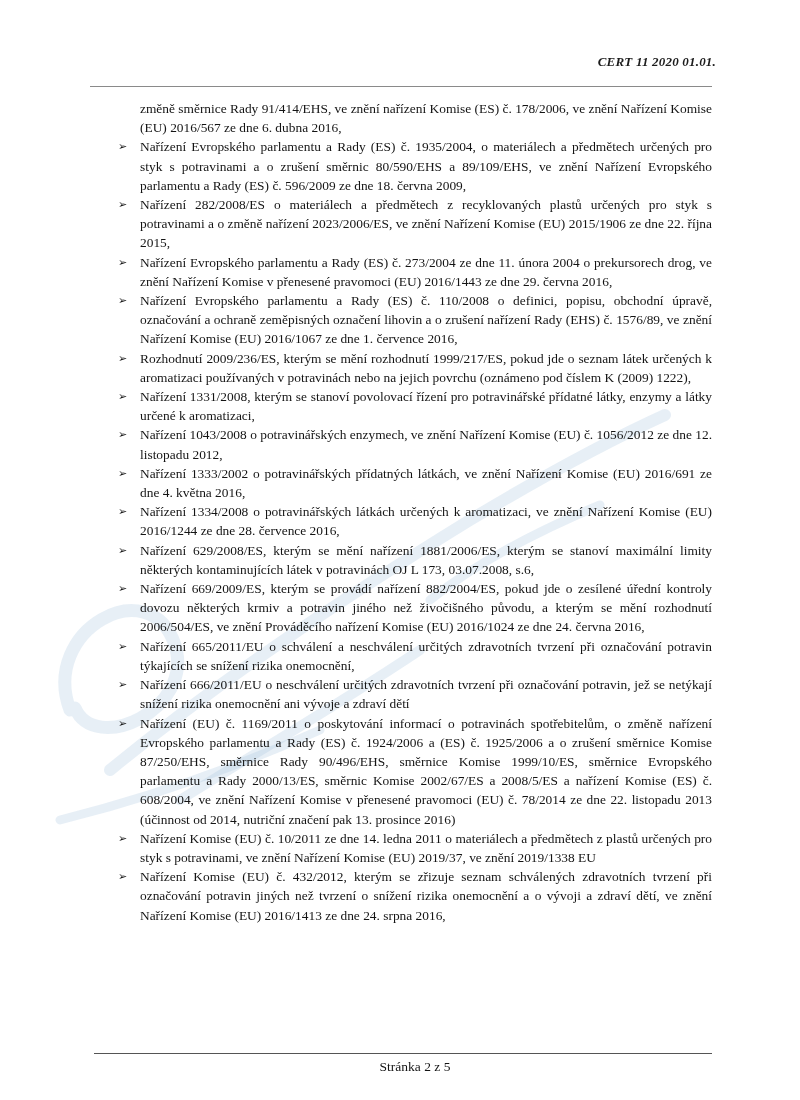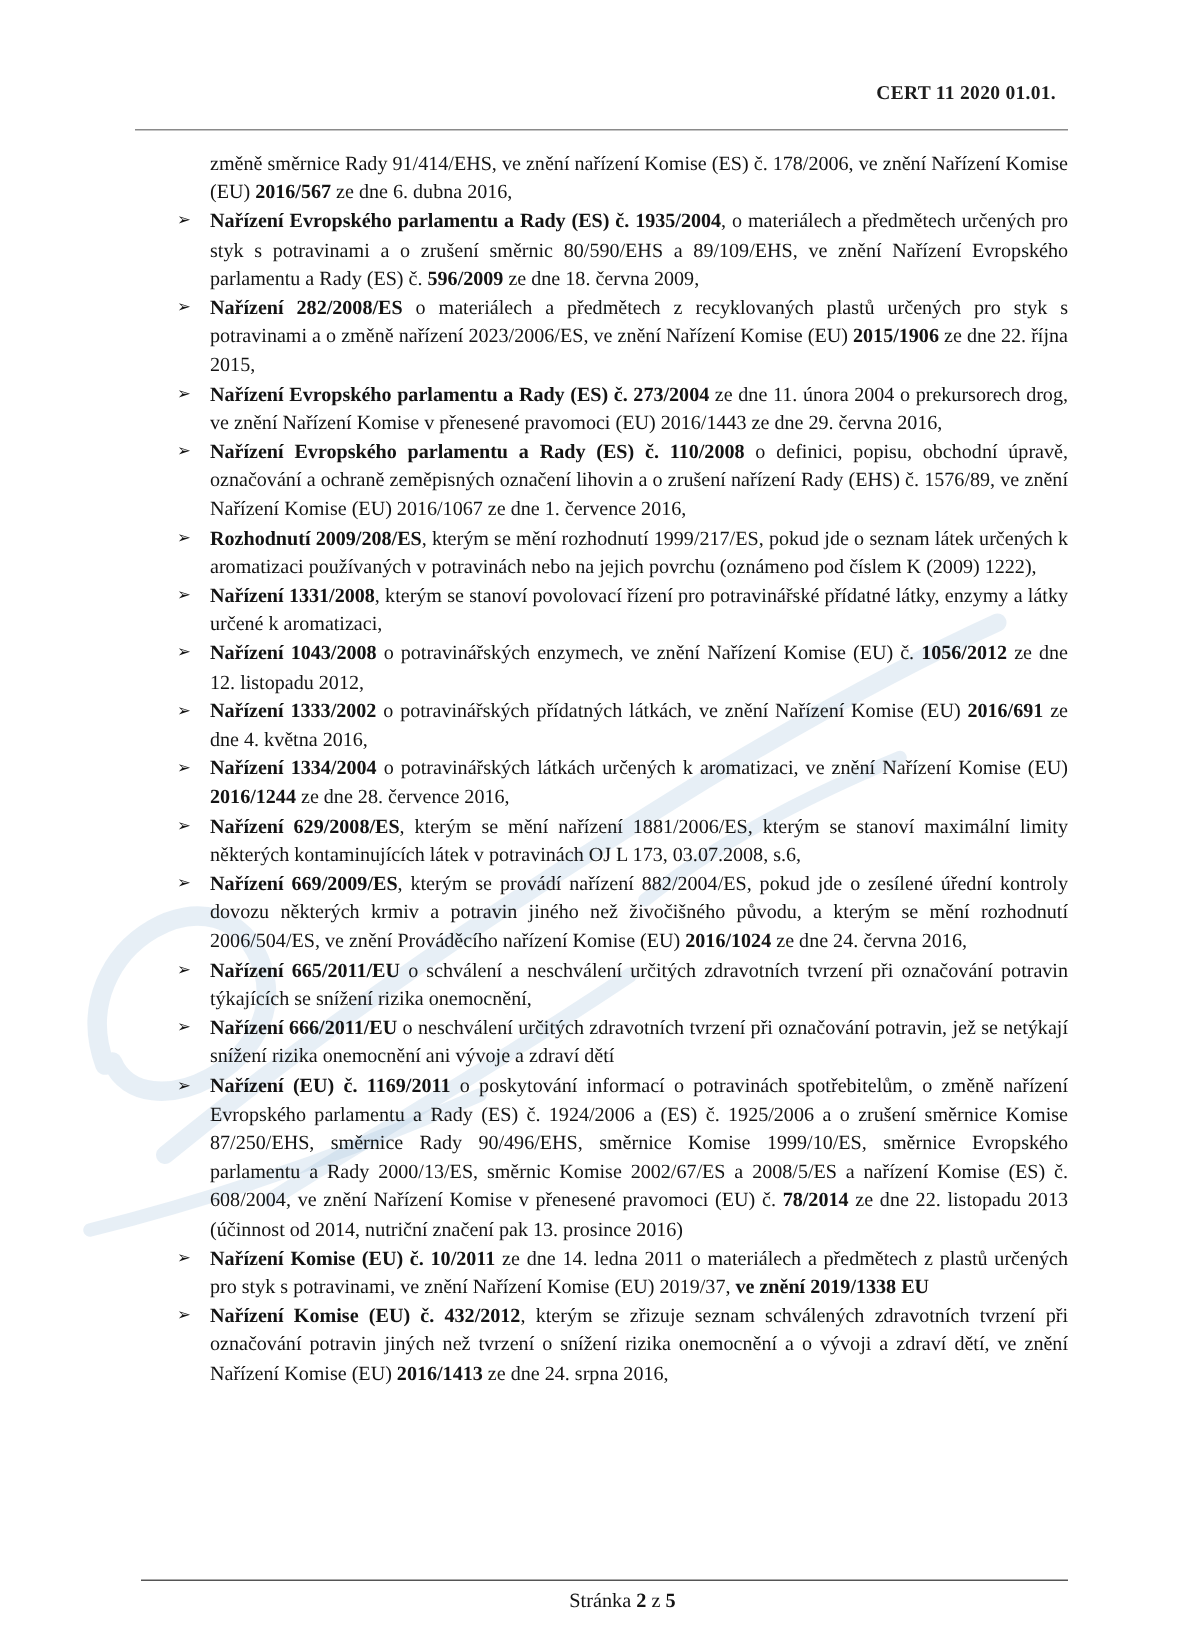--- a/index.html
+++ b/index.html
@@ -12,22 +12,23 @@
     height: 1100px;
     background: #ffffff;
     overflow: hidden;
     font-family: "Liberation Serif", serif;
     color: #141414;
   }
 
   .doc-code {
     position: absolute;
     top: 54px;
-    right: 96px;
+    right: 84px;
     font-size: 13px;
+    font-style: italic;
     font-weight: 700;
     letter-spacing: 0.2px;
     color: #1c1c1c;
   }
 
   .header-rule {
     position: absolute;
     top: 86px;
     left: 90px;
     width: 622px;
@@ -61,21 +62,21 @@
   .bullet {
     flex: 0 0 22px;
     font-family: "DejaVu Sans", sans-serif;
     font-size: 11px;
     line-height: 19.2px;
     color: #141414;
   }
 
   .itext { flex: 1; }
 
-  .b { font-weight: 700; }
+  .b { font-weight: 400; }
 
   .footer-rule {
     position: absolute;
     left: 94px;
     top: 1053px;
     width: 618px;
     height: 1px;
     background: #555;
   }
 
@@ -121,37 +122,37 @@
         <div class="item">
           <span class="bullet">➢</span>
           <div class="itext"><span class="b">Nařízení Evropského parlamentu a Rady (ES) č. 273/2004</span><span> ze dne 11. února 2004 o prekursorech drog, ve znění Nařízení Komise v přenesené pravomoci (EU) 2016/1443 ze dne 29. června 2016,</span></div>
         </div>
         <div class="item">
           <span class="bullet">➢</span>
           <div class="itext"><span class="b">Nařízení Evropského parlamentu a Rady (ES) č. 110/2008</span><span> o definici, popisu, obchodní úpravě, označování a ochraně zeměpisných označení lihovin a o zrušení nařízení Rady (EHS) č. 1576/89, ve znění Nařízení Komise (EU) 2016/1067 ze dne 1. července 2016,</span></div>
         </div>
         <div class="item">
           <span class="bullet">➢</span>
-          <div class="itext"><span class="b">Rozhodnutí 2009/208/ES</span><span>, kterým se mění rozhodnutí 1999/217/ES, pokud jde o seznam látek určených k aromatizaci používaných v potravinách nebo na jejich povrchu (oznámeno pod číslem K (2009) 1222),</span></div>
+          <div class="itext"><span class="b">Rozhodnutí 2009/236/ES</span><span>, kterým se mění rozhodnutí 1999/217/ES, pokud jde o seznam látek určených k aromatizaci používaných v potravinách nebo na jejich povrchu (oznámeno pod číslem K (2009) 1222),</span></div>
         </div>
         <div class="item">
           <span class="bullet">➢</span>
           <div class="itext"><span class="b">Nařízení 1331/2008</span><span>, kterým se stanoví povolovací řízení pro potravinářské přídatné látky, enzymy a látky určené k aromatizaci,</span></div>
         </div>
         <div class="item">
           <span class="bullet">➢</span>
           <div class="itext"><span class="b">Nařízení 1043/2008</span><span> o potravinářských enzymech, ve znění Nařízení Komise (EU) č. </span><span class="b">1056/2012</span><span> ze dne 12. listopadu 2012,</span></div>
         </div>
         <div class="item">
           <span class="bullet">➢</span>
           <div class="itext"><span class="b">Nařízení 1333/2002</span><span> o potravinářských přídatných látkách, ve znění Nařízení Komise (EU) </span><span class="b">2016/691</span><span> ze dne 4. května 2016,</span></div>
         </div>
         <div class="item">
           <span class="bullet">➢</span>
-          <div class="itext"><span class="b">Nařízení 1334/2004</span><span> o potravinářských látkách určených k aromatizaci, ve znění Nařízení Komise (EU) </span><span class="b">2016/1244</span><span> ze dne 28. července 2016,</span></div>
+          <div class="itext"><span class="b">Nařízení 1334/2008</span><span> o potravinářských látkách určených k aromatizaci, ve znění Nařízení Komise (EU) </span><span class="b">2016/1244</span><span> ze dne 28. července 2016,</span></div>
         </div>
         <div class="item">
           <span class="bullet">➢</span>
           <div class="itext"><span class="b">Nařízení 629/2008/ES</span><span>, kterým se mění nařízení 1881/2006/ES, kterým se stanoví maximální limity některých kontaminujících látek v potravinách OJ L 173, 03.07.2008, s.6,</span></div>
         </div>
         <div class="item">
           <span class="bullet">➢</span>
           <div class="itext"><span class="b">Nařízení 669/2009/ES</span><span>, kterým se provádí nařízení 882/2004/ES, pokud jde o zesílené úřední kontroly dovozu některých krmiv a potravin jiného než živočišného původu, a kterým se mění rozhodnutí 2006/504/ES, ve znění Prováděcího nařízení Komise (EU) </span><span class="b">2016/1024</span><span> ze dne 24. června 2016,</span></div>
         </div>
         <div class="item">

